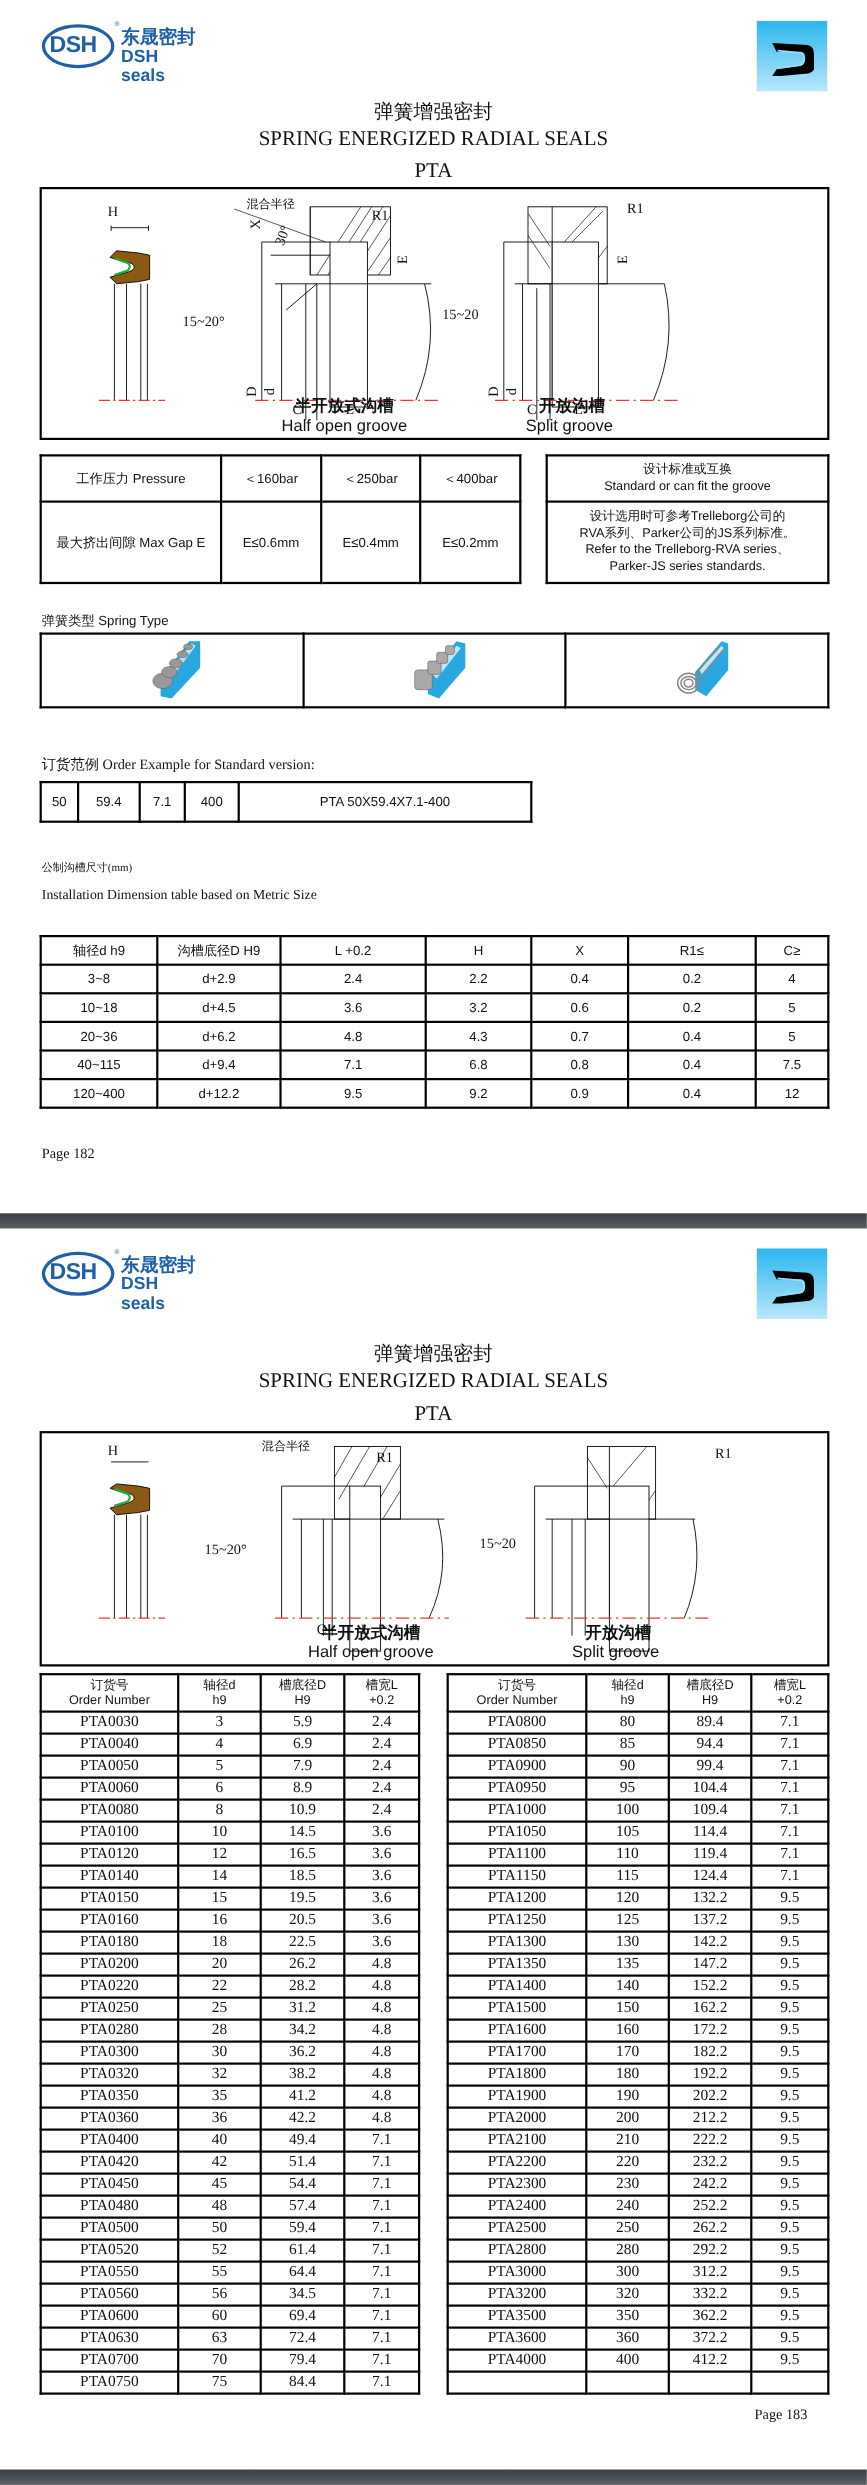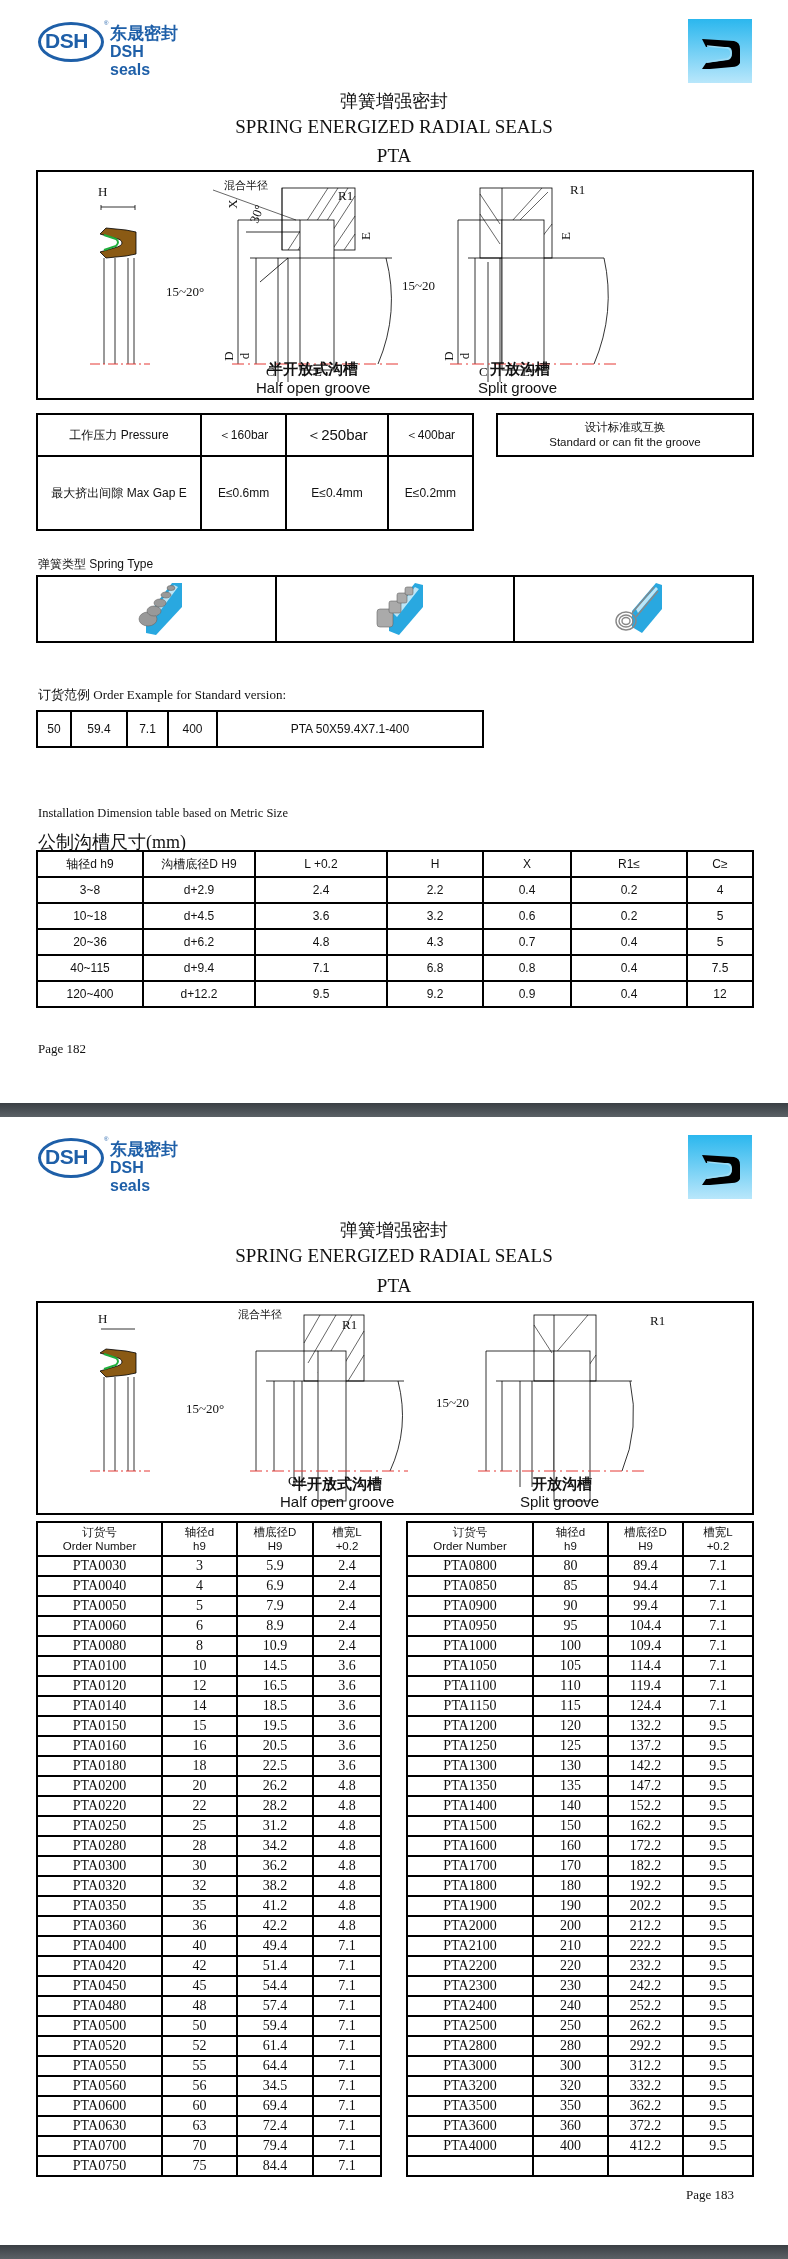--- a/index.html
+++ b/index.html
@@ -123,38 +123,46 @@
     <span class="lbl serif" style="left:484px;top:192px;">L</span>
     <span class="lbl caption-cn" style="left:452px;top:188px;">开放沟槽</span>
     <span class="lbl caption-en" style="left:440px;top:207px;">Split groove</span>
   </div>
 
   <table style="left:36px;top:413px;width:438px;" class="sans">
     <tbody>
         <tr style="height:42px;">
       <td style="width:162px;font-size:12px;">工作压力 Pressure</td>
       <td style="font-size:12px;">＜160bar</td>
-      <td style="font-size:15px;">＜250bar</td>
+      <td style="font-size:12px;">＜250bar</td>
       <td style="font-size:12px;">＜400bar</td>
     </tr>
     <tr style="height:74px;">
       <td style="font-size:12px;">最大挤出间隙 Max Gap E</td>
       <td style="font-size:12px;">E≤0.6mm</td>
       <td style="font-size:12px;">E≤0.4mm</td>
       <td style="font-size:12px;">E≤0.2mm</td>
     </tr>
   </tbody>
     </table>
 
   <table style="left:496px;top:413px;width:258px;" class="sans">
     <tbody>
         <tr style="height:42px;">
           <td style="font-size:11.5px;line-height:15px;">
       <div>设计标准或互换</div>
       <div>Standard or can fit the groove</div>
+    </td>
+        </tr>
+    <tr style="height:74px;">
+          <td style="font-size:11.5px;line-height:15px;">
+      <div>设计选用时可参考Trelleborg公司的</div>
+      <div>RVA系列、Parker公司的JS系列标准。</div>
+      <div>Refer to the Trelleborg-RVA series、</div>
+      <div>Parker-JS series standards.</div>
     </td>
         </tr>
   </tbody>
     </table>
 
   <div class="abs sans" style="left:38px;top:556px;font-size:12px;">弹簧类型 Spring Type</div>
   <table style="left:36px;top:575px;width:718px;" class="sans">
     <tbody>
     <tr style="height:64px;">
       <td>
@@ -206,21 +214,21 @@
       <td>50</td>
       <td>59.4</td>
       <td>7.1</td>
       <td>400</td>
       <td>PTA 50X59.4X7.1-400</td>
     </tr>
   </tbody>
     </table>
 
   <div class="abs serif" style="left:38px;top:806px;font-size:12.5px;">Installation Dimension table based on Metric Size</div>
-  <div class="abs serif" style="left:38px;top:830px;font-size:18px;">公制沟槽尺寸(mm)</div>
+  <div class="abs serif" style="left:38px;top:782px;font-size:10px;">公制沟槽尺寸(mm)</div>
   <table style="left:36px;top:850px;width:718px;" class="sans">
     <tbody>
         <tr style="height:26px;font-size:12px;">
       <td style="width:104px;">轴径d  h9</td>
       <td style="width:110px;">沟槽底径D  H9</td>
       <td style="width:130px;margin-top:16px;">L  +0.2</td>
       <td style="width:94px;">H</td>
       <td style="width:86px;">X</td>
       <td style="width:114px;">R1≤</td>
       <td>C≥</td>

